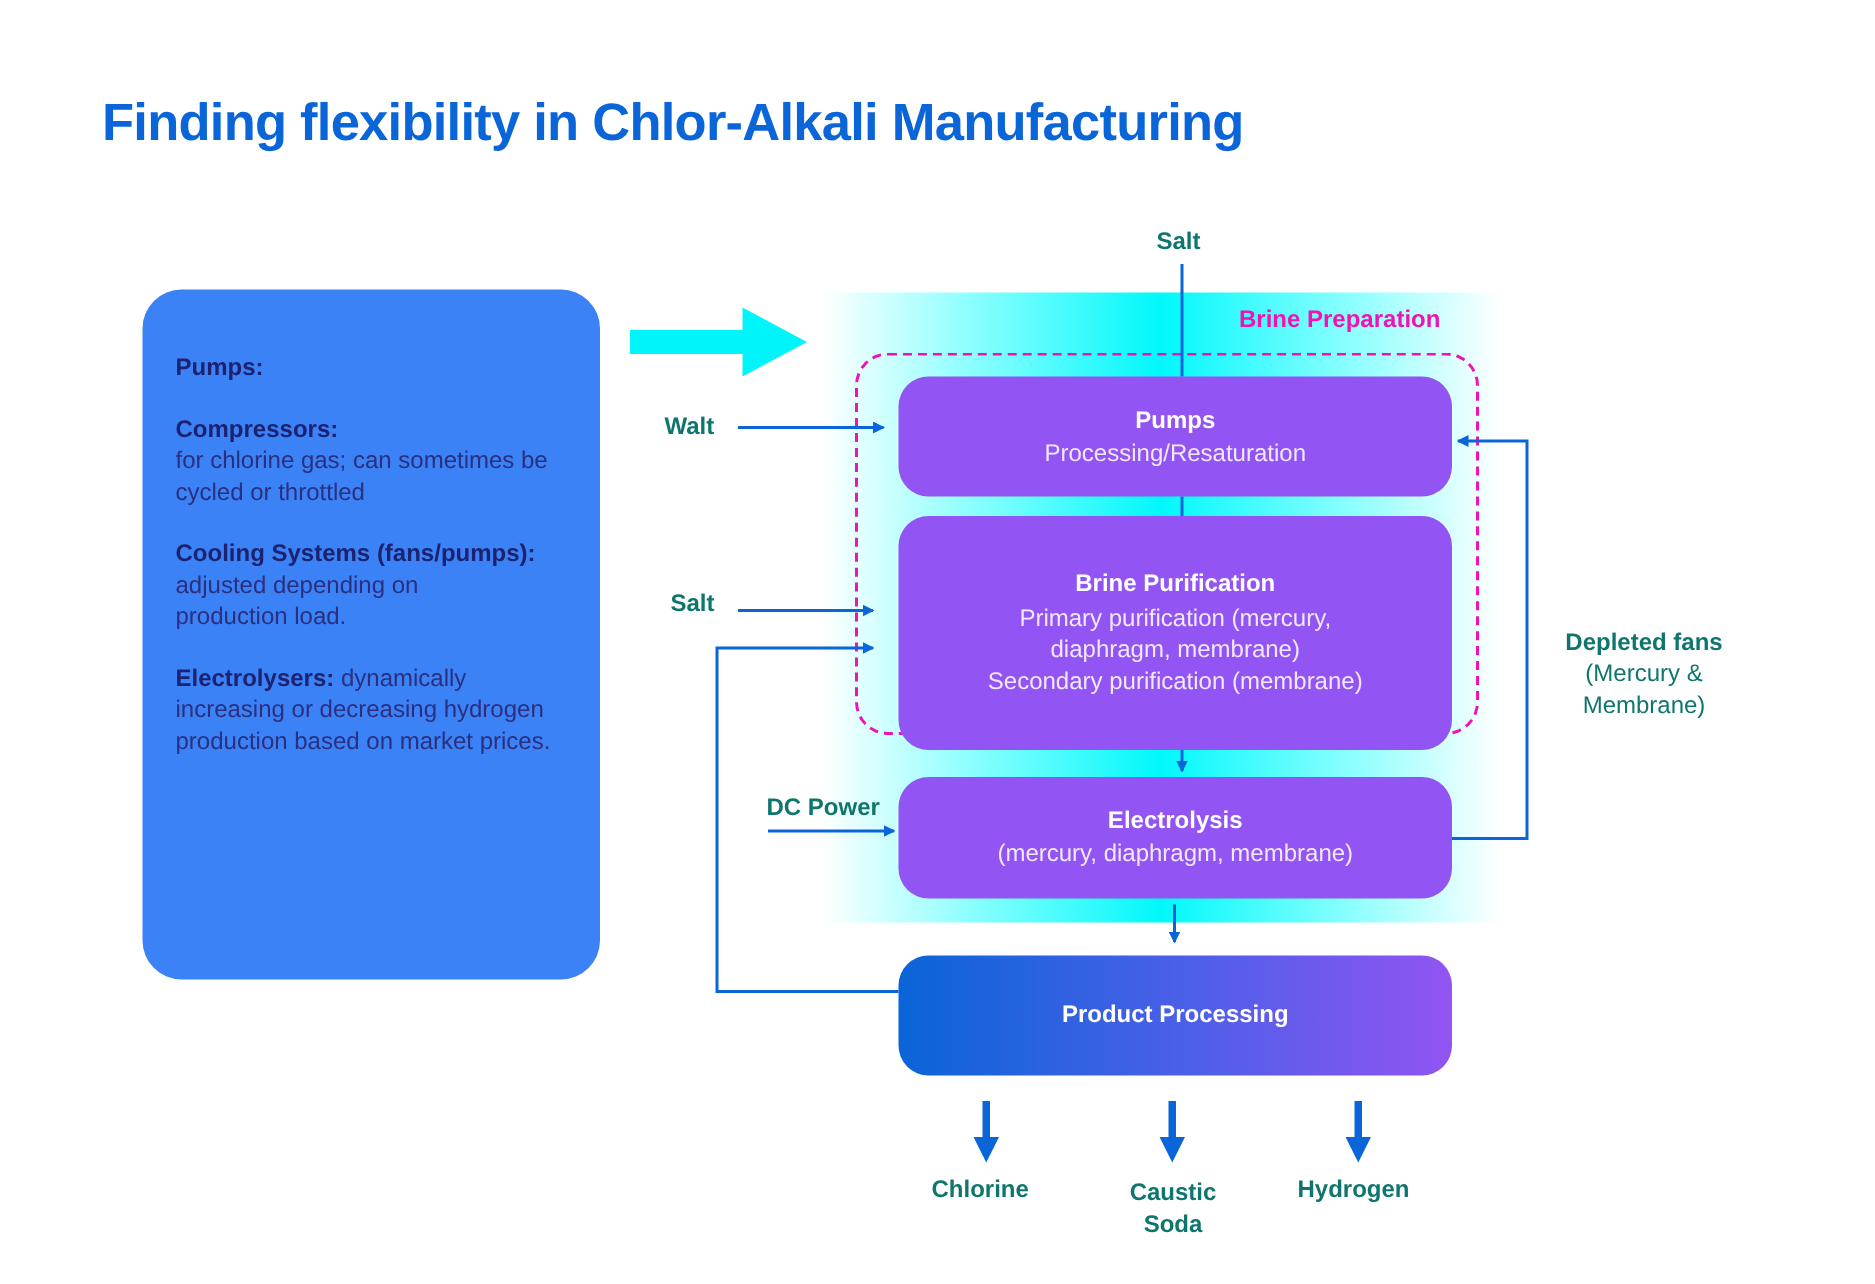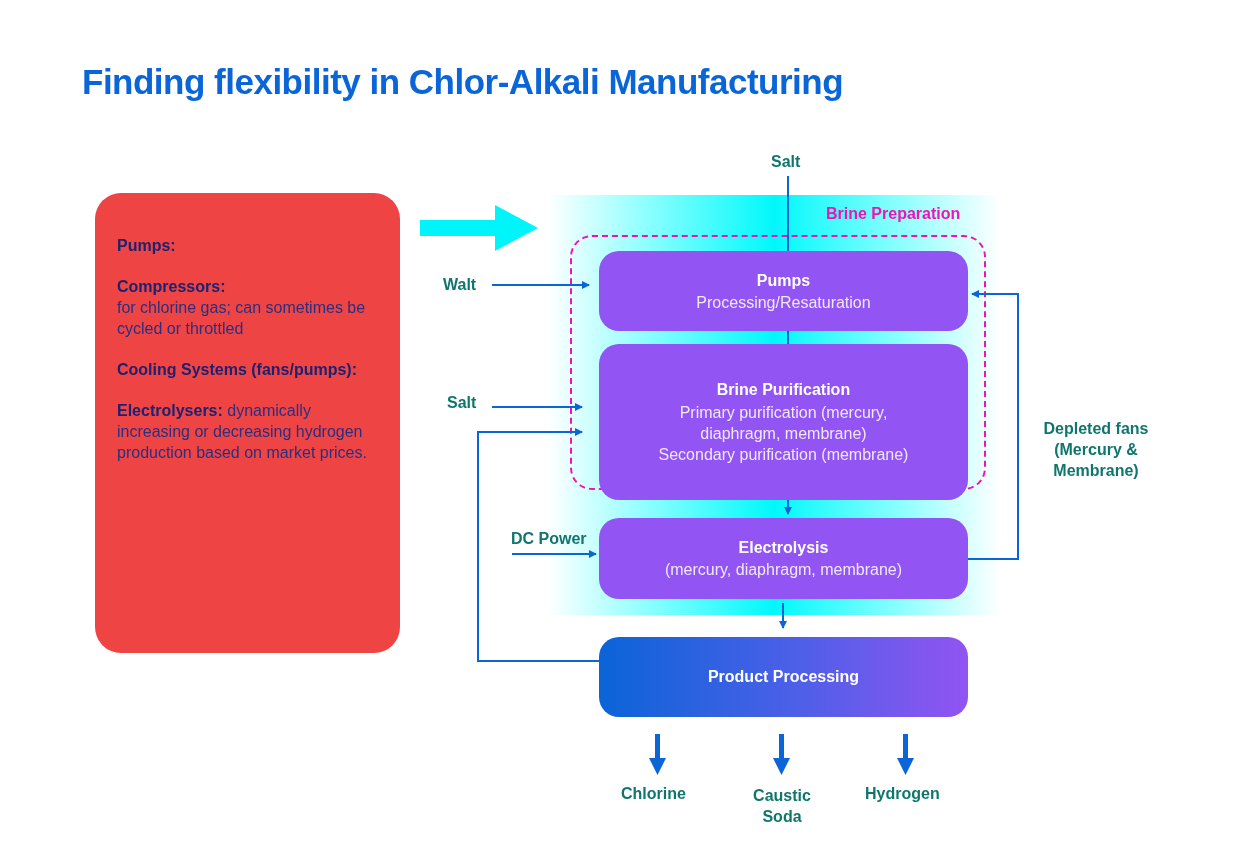--- a/index.html
+++ b/index.html
@@ -3,26 +3,25 @@
 <meta charset="utf-8">
 <style>
   * { box-sizing: border-box; margin: 0; padding: 0; }
   html, body { width: 1250px; height: 856px; background: #ffffff; overflow: hidden; }
   body { position: relative; font-family: "Liberation Sans", "DejaVu Sans", sans-serif; color: #0a66d8; }
 
   .title {
     position: absolute; left: 68px; top: 62px;
     font-size: 35px; font-weight: bold; color: #0a66d8; letter-spacing: -0.5px;
     white-space: nowrap;
-    margin-left: 14px;
   }
 
   .info-box {
     position: absolute; left: 95px; top: 193px; width: 305px; height: 460px;
-    background: #ef4444; border-radius: 26px;
+    background: #3b82f6; border-radius: 26px;
     padding: 42px 10px 0 22px;
     color: #1c2270;
   }
   .info-item { font-size: 16px; line-height: 21px; margin-bottom: 20px; }
   .info-item .head { font-weight: bold; }
   .info-item .body { font-weight: normal; color: #2a2f80; }
 
   .big-arrow { position: absolute; left: 420px; top: 205px; width: 120px; height: 46px; }
 
   .glow {
@@ -52,39 +51,40 @@
   .proc-elec { top: 518px; height: 81px; }
   .proc-product {
     top: 637px; height: 80px;
     background: linear-gradient(90deg, #0a64d8 0%, #4f5fe8 55%, #9254f2 100%);
   }
 
   .label {
     position: absolute; font-size: 16px; font-weight: bold; color: #0f766e; white-space: nowrap;
   }
   .label-side { text-align: center; line-height: 21px; }
-  .label-side .norm { font-weight: bold; }
+  .label-side .norm { font-weight: normal; }
 
   svg.lines { position: absolute; left: 0; top: 0; width: 1250px; height: 856px; pointer-events: none; }
 </style>
 </head>
 <body>
 
 <div class="title">Finding flexibility in Chlor-Alkali Manufacturing</div>
 
 <div class="info-box">
   <div class="info-item">
     <div class="head">Pumps:</div>
   </div>
   <div class="info-item">
     <div class="head">Compressors:</div>
     <div class="body">for chlorine gas; can sometimes be cycled or throttled</div>
   </div>
   <div class="info-item">
     <div class="head">Cooling Systems (fans/pumps):</div>
+    <div class="body" style="width:200px"><span>adjusted depending on production load.</span></div>
   </div>
   <div class="info-item" style="width:260px">
     <span class="head">Electrolysers:</span><span class="body"> dynamically increasing or decreasing hydrogen production based on market prices.</span>
   </div>
 </div>
 
 <svg class="big-arrow" viewBox="0 0 120 46">
   <polygon points="0,15 75,15 75,0 118,23 75,46 75,31 0,31" fill="#00f5fb"></polygon>
 </svg>
 

